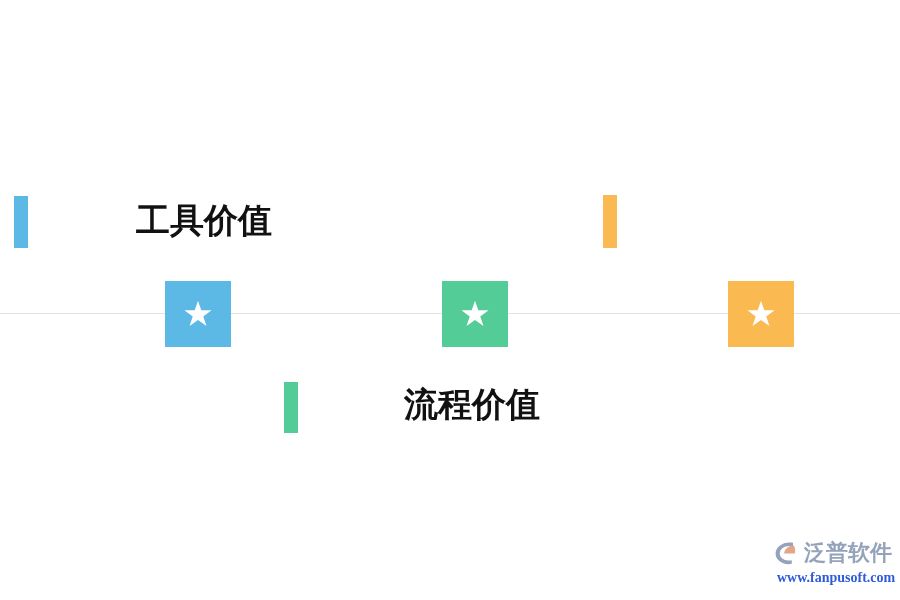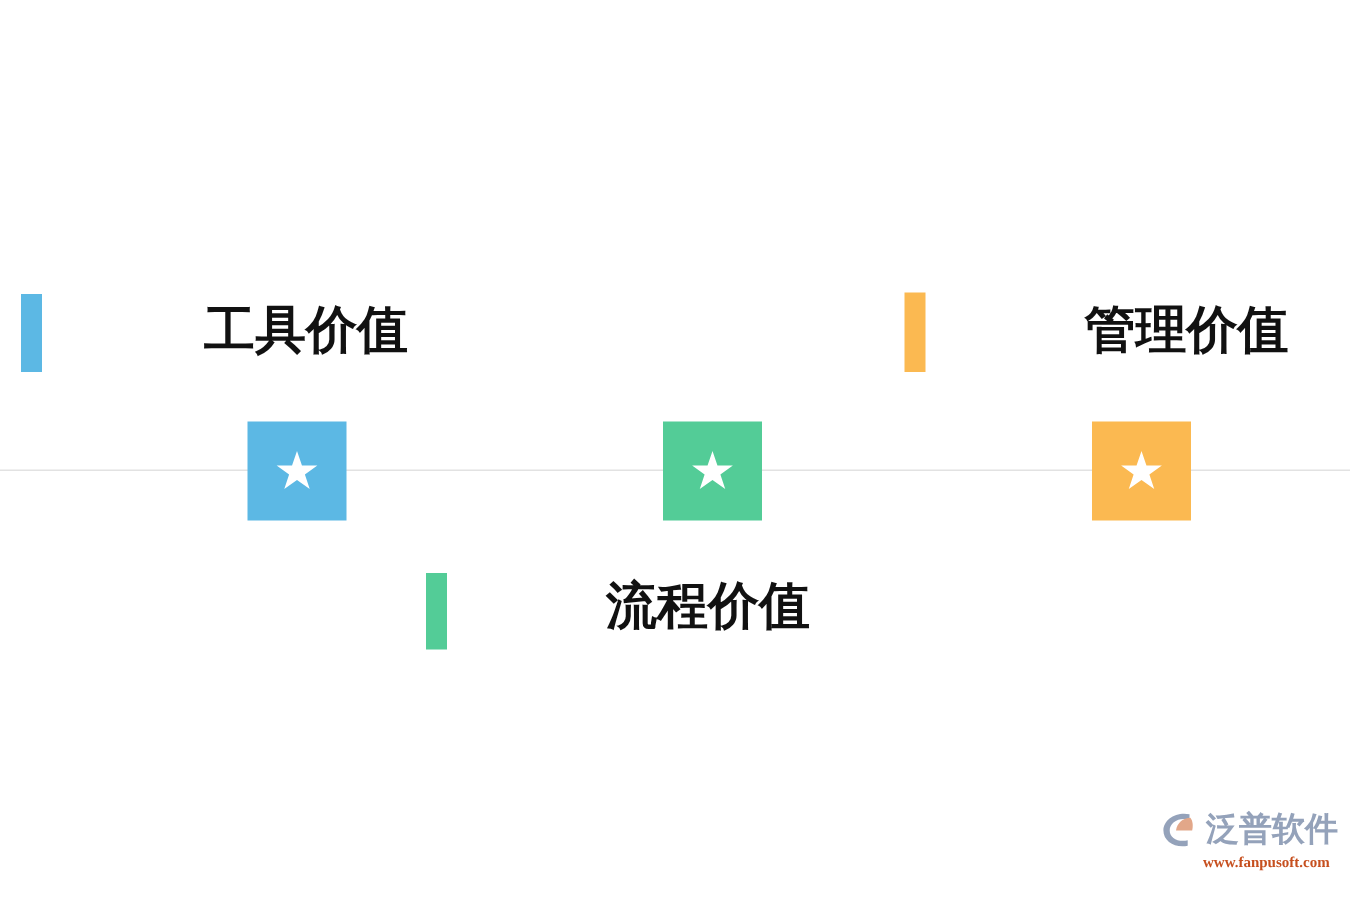--- a/index.html
+++ b/index.html
@@ -101,27 +101,26 @@
     color: #8C9BB5;
     line-height: 1;
     margin-left: 2px;
     letter-spacing: 0px;
     white-space: nowrap;
   }
   #watermark .wm-url {
     position: absolute;
     left: 5px;
     top: 32px;
-    font-size: 10px;
+    font-size: 14px;
     font-weight: bold;
-    color: #c2410c;
+    color: #1d4ed8;
     font-family: "Liberation Serif", "DejaVu Serif", serif;
     letter-spacing: 0px;
     white-space: nowrap;
-    margin-left: 25px;
   }
 </style>
 </head>
 <body>
 
 <div id="infographic">
 
   <div class="axis-line"></div>
 
   <div class="node" id="node-tool">
@@ -139,21 +138,20 @@
   </div>
   <div class="accent-bar" id="bar-process"></div>
   <div class="label-text" id="text-process">流程价值</div>
 
   <div class="node" id="node-manage">
     <svg class="star-svg" viewBox="0 0 100 95">
       <polygon points="50,0 61.8,34.5 98.5,34.5 68.8,56.1 80.3,90.5 50,69.2 19.7,90.5 31.2,56.1 1.5,34.5 38.2,34.5" fill="#ffffff"></polygon>
     </svg>
   </div>
   <div class="accent-bar" id="bar-manage"></div>
-  <div class="label-text" id="text-manage">管理价值</div>
 
   <div id="watermark">
     <div class="wm-row">
       <svg class="wm-mark" viewBox="0 0 100 100">
         <path d="M70 16 C40 10, 12 28, 12 52 C12 76, 38 92, 66 86 L66 74 C44 79, 26 68, 26 52 C26 34, 46 22, 70 28 Z" fill="#8C9BB5"></path>
         <path d="M72 24 C56 24, 42 36, 40 52 L76 52 C78 42, 78 32, 72 24 Z" fill="#E0A080"></path>
       </svg>
       <span class="wm-cn">泛普软件</span>
     </div>
     <div class="wm-url">www.fanpusoft.com</div>

